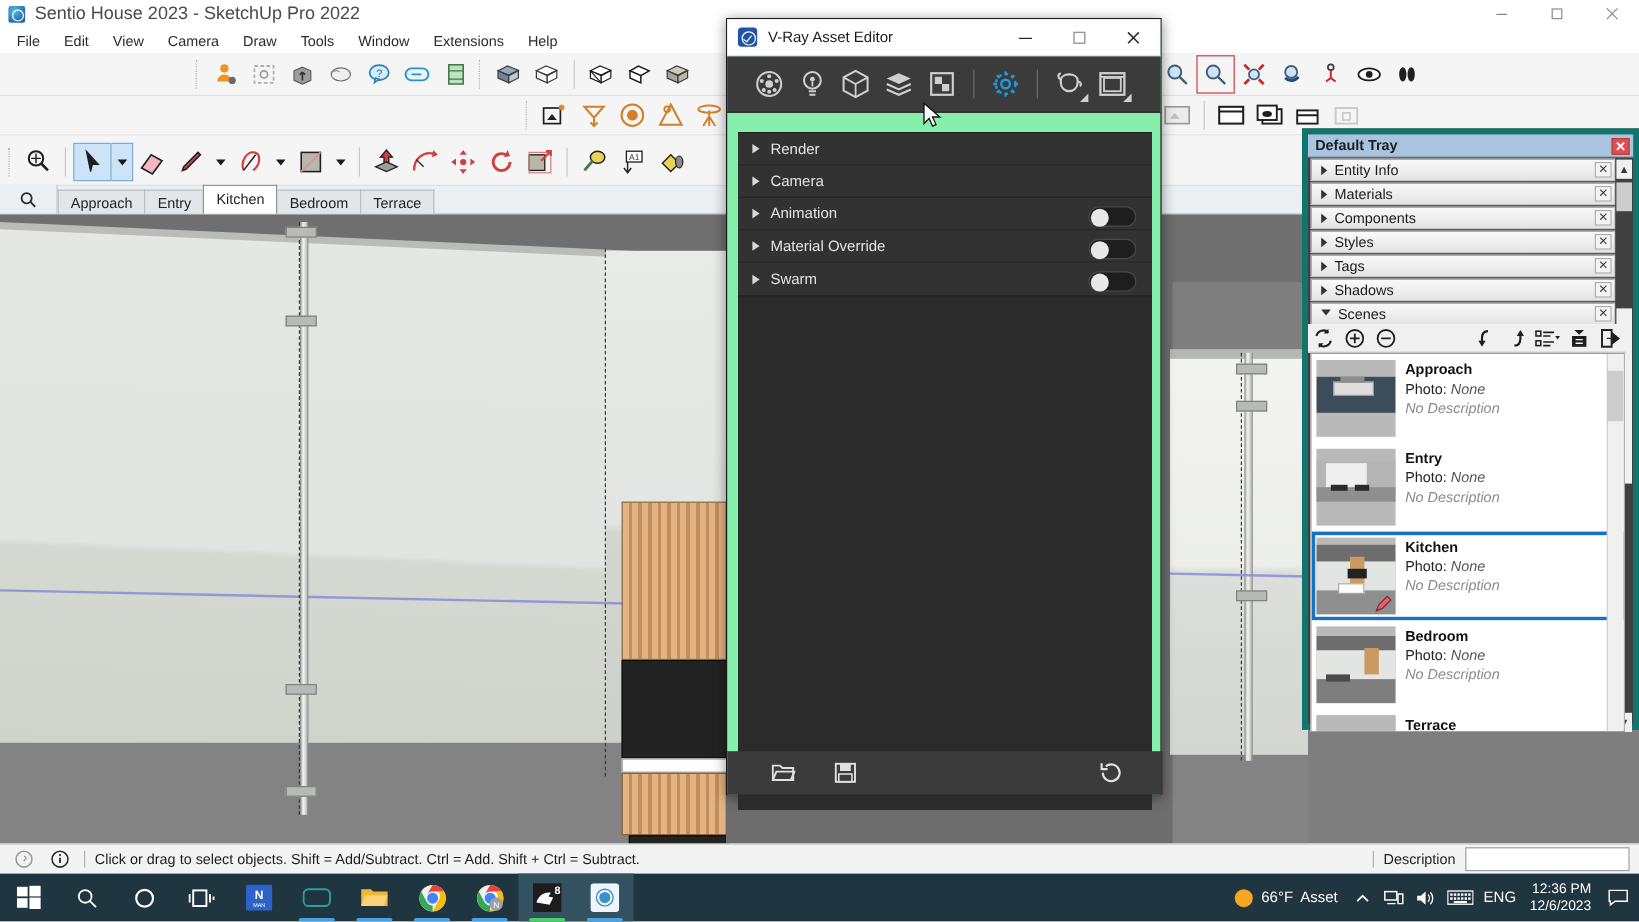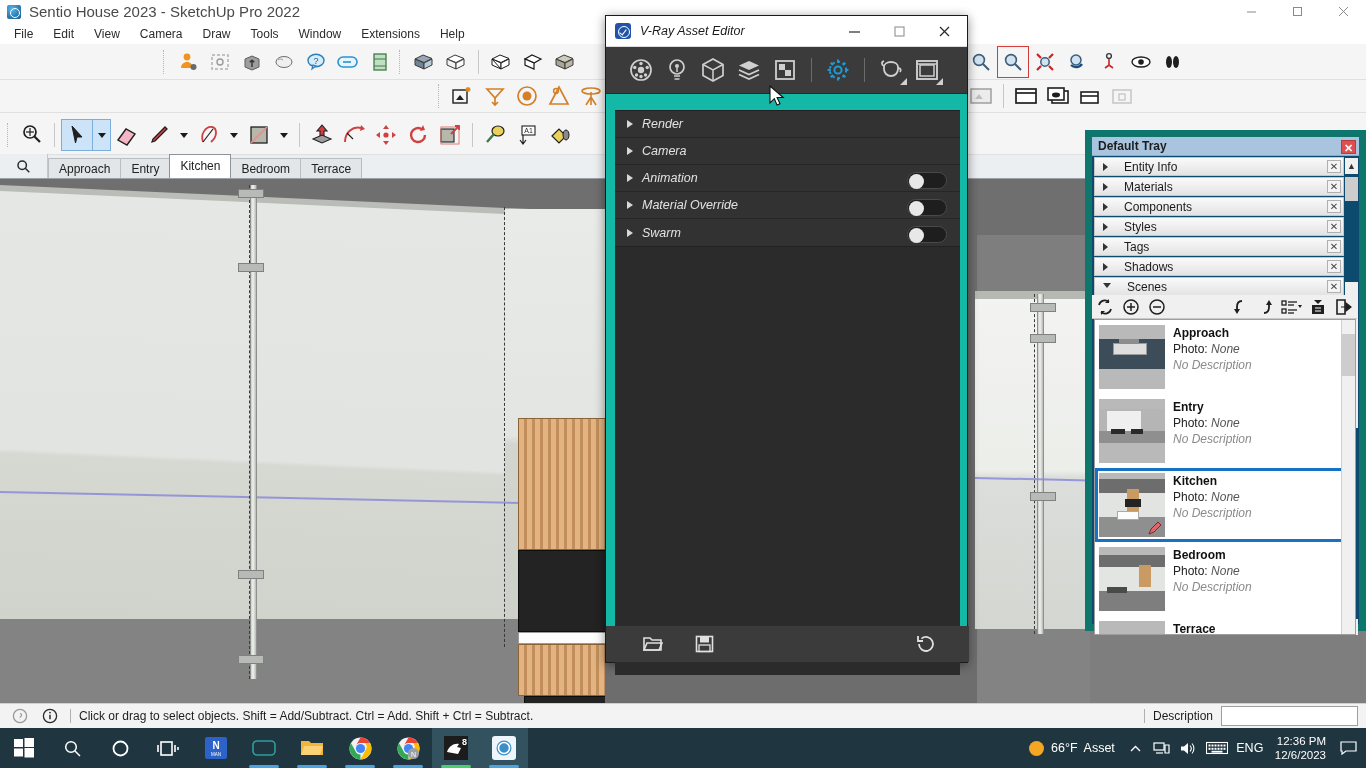--- a/index.html
+++ b/index.html
@@ -126,36 +126,36 @@
   }
   .cabinet-dark { position:absolute; background:#232323; border:1px solid #0d0d0d; }
   .cabinet-white { position:absolute; background:#fdfdfd; border:1px solid #9b9b9b; }
   .vp-arrow {
     position:absolute; color:#d8d8d8; font-size:19px; line-height:1;
   }
 
   
   #default-tray {
     position:absolute; right:0; top:107px; width:281px; height:501px;
-    background:#0c4a6e; border:7px solid #0f766e;margin-top:23px;
+    background:#404040; border:5px solid #0f766e;
   }
   .tray-header {
     height:19px; background:#a8c4de; display:flex; align-items:center;
     padding-left:6px; font-weight:bold; font-size:12px; color:#1d1d1d;
     border-bottom:1px solid #8ea9c2;
   }
   .tray-close {
     position:absolute; right:3px; top:3px; width:15px; height:14px;
     background:#e04f4f; color:#fff; font-size:11px; line-height:14px; text-align:center;
     border:1px solid #b73c3c;
   }
   .tray-panel-row {
     height:19px; margin:1px 15px 1px 2px; display:flex; align-items:center;
     background: linear-gradient(180deg,#fafafa,#e3e3e3);
-    border:1px solid #c6c6c6; position:relative; font-size:12px; color:#1a1a1a;gap:10px;
+    border:1px solid #c6c6c6; position:relative; font-size:12px; color:#1a1a1a;
   }
   .tray-tri { margin:0 6px 0 8px; width:0;height:0;
     border-top:4px solid transparent; border-bottom:4px solid transparent; border-left:5px solid #333; }
   .tray-tri.open { border-left:4px solid transparent; border-right:4px solid transparent; border-top:5px solid #333; margin-top:2px;}
   .tray-row-x {
     position:absolute; right:2px; top:2px; width:14px; height:13px;
     border:1px solid #b0b0b0; background:#f4f4f4;
     font-size:10px; line-height:11px; text-align:center; color:#444;
   }
   .tray-scroll-up, .tray-scroll-down {
@@ -183,23 +183,22 @@
   .scene-photo { font-size:12px; color:#222; margin-top:2px;}
   .scene-photo i { color:#555; }
   .scene-desc { font-size:12px; color:#8a8a8a; font-style:italic; margin-top:2px;}
   .pencil-badge { position:absolute; right:2px; bottom:1px; width:16px; height:16px; }
   .list-scroll { position:absolute; right:0; top:0; width:14px; height:100%; background:#f0f0f0; border-left:1px solid #cfcfcf;}
   .list-thumb { position:absolute; right:0; top:14px; width:14px; height:42px; background:#cdcdcd;}
 
   
   #vray {
     position:absolute; left:605px; top:15px; width:363px; height:648px;
-    background:#14b8a6; box-shadow: 0 2px 10px rgba(0,0,0,.45);
+    background:#86efac; box-shadow: 0 2px 10px rgba(0,0,0,.45);
     border:1px solid #1b1b1b;
-    font-style:italic;
   }
   .vray-titlebar {
     height:31px; background:#ffffff; display:flex; align-items:center;
     border-bottom:1px solid #dcdcdc;
   }
   .vray-icon {
     width:16px;height:16px;margin-left:9px;margin-right:9px;border-radius:3px;
     background:#2154a8; position:relative;
   }
   .vray-icon::after{

